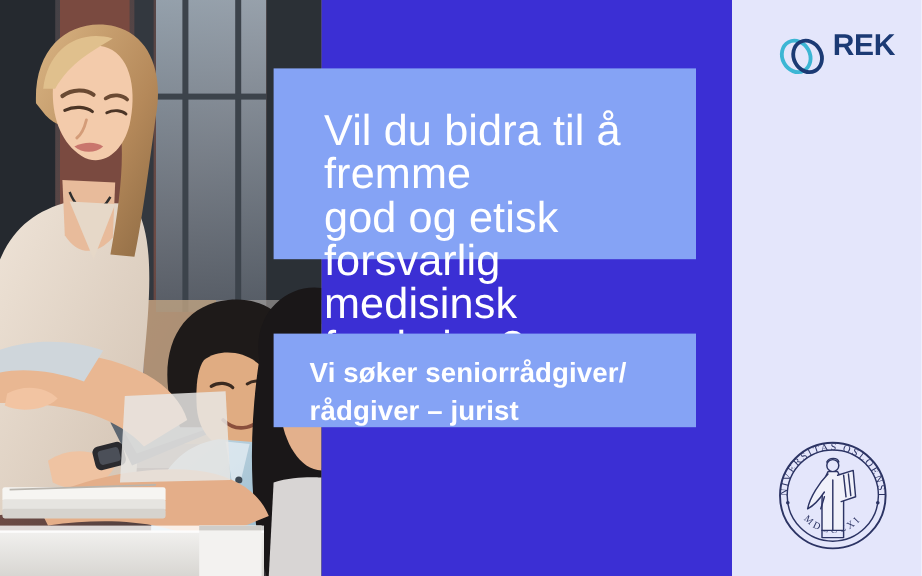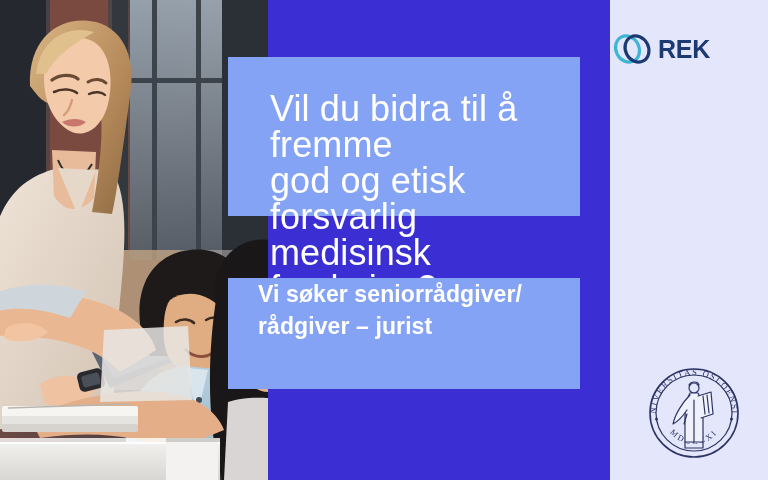--- a/index.html
+++ b/index.html
@@ -69,24 +69,24 @@
     font-weight: 400;
     letter-spacing: 0.1px;
     white-space: pre-line;
   }
 
   .job-box {
     position: absolute;
     left: 228px;
     top: 278px;
     width: 352px;
-    height: 111px;
+    height: 78px;
     background: #85a3f5;
     box-sizing: border-box;
-    padding: 0 18px 0 30px;
+    padding: 16px 18px 0 30px;
   }
   .job-text {
     margin: 0;
     color: #ffffff;
     font-size: 23px;
     line-height: 32px;
     font-weight: bold;
     letter-spacing: 0.1px;
     white-space: pre-line;
   }
@@ -103,26 +103,26 @@
     color: #ffffff;
     font-size: 14px;
     font-weight: bold;
     letter-spacing: 0.2px;
     cursor: pointer;
   }
 
   
   .rek-logo {
     position: absolute;
-    left: 612px;
+    left: 648px;
     top: 26px;
     width: 100px;
     height: 46px;
     display: flex;
-    align-items: center;
+    align-items: flex-start;
     gap: 4px;
   }
   .rek-mark { width: 42px; height: 42px; display: block; }
   .rek-word {
     color: #1b3a74;
     font-size: 25px;
     font-weight: bold;
     letter-spacing: -0.3px;
     line-height: 1;
   }

